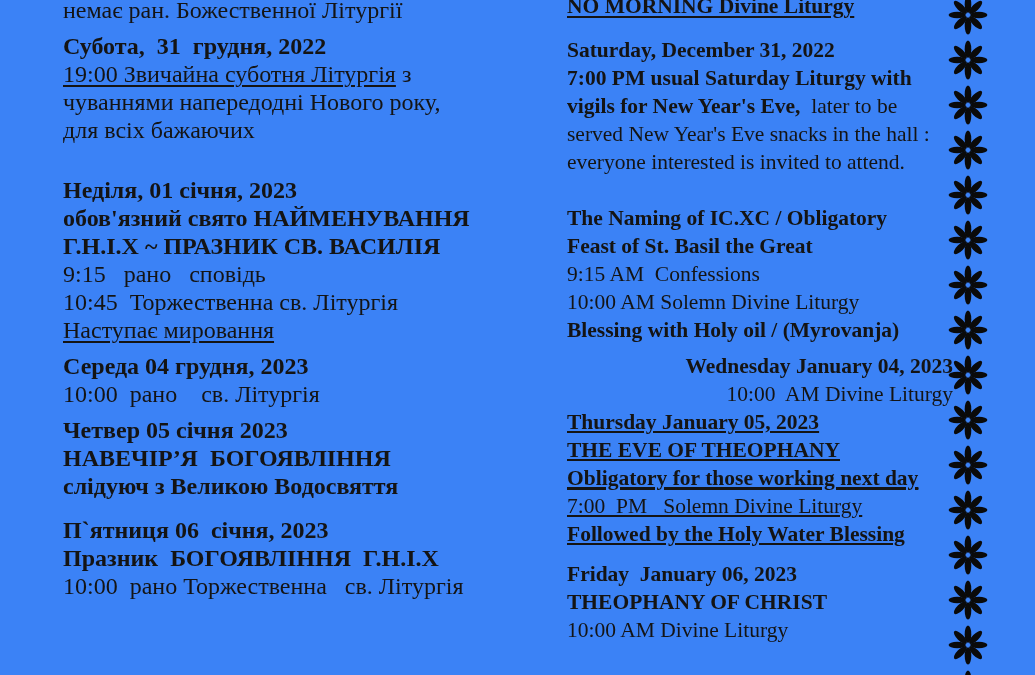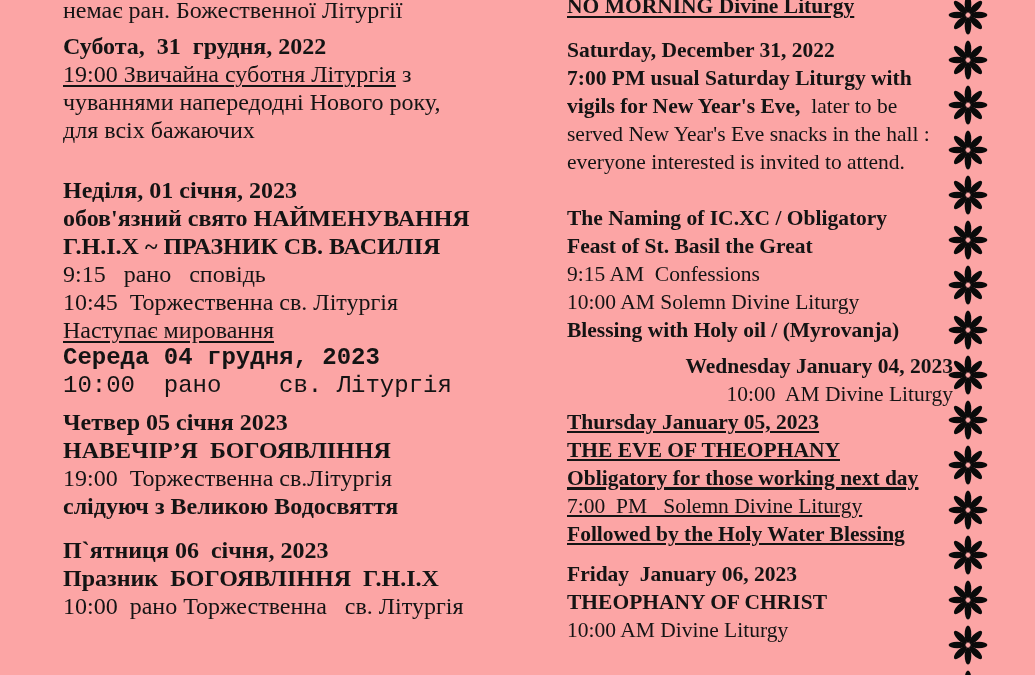--- a/index.html
+++ b/index.html
@@ -1,33 +1,33 @@
 <!DOCTYPE html>
 <html><head>
 <meta charset="utf-8">
 <style>
   html,body{margin:0;padding:0;background:#ffffff;}
   .page{
     position:relative;
     width:1035px;height:675px;
-    background:#fca5a5;
+    background:#3b82f6;
     overflow:hidden;
     font-family:"Liberation Serif","DejaVu Serif",serif;
     color:#141414;
   }
   .col{position:absolute;}
   .col-left{left:63px;top:-4px;width:482px;font-size:24px;}
   .col-right{left:567px;top:-8px;width:386px;font-size:21.5px;}
   .block{margin:0;}
   .line{margin:0;line-height:28px;white-space:pre;}
   .b{font-weight:bold;}
   .u{text-decoration:underline;text-underline-offset:3px;text-decoration-thickness:2px;}
   .col-left .block:nth-child(2){margin-top:8px;}
   .col-left .block:nth-child(3){margin-top:32px;}
-  .col-left .block:nth-child(4){margin-top:0;font-family:Liberation Mono, monospace;}
+  .col-left .block:nth-child(4){margin-top:8px;}
   .col-left .block:nth-child(5){margin-top:8px;}
   .col-left .block:nth-child(6){margin-top:16px;}
   .col-right .block:nth-child(2){margin-top:16px;}
   .col-right .block:nth-child(3){margin-top:28px;}
   .col-right .block:nth-child(4){margin-top:8px;text-align:right;}
   .col-right .block:nth-child(5){text-decoration:underline;}
   .col-right .block:nth-child(6){margin-top:12px;}
   .snowflakes{
     position:absolute;left:946px;top:-5px;width:44px;height:700px;
     display:flex;flex-direction:column;gap:5px;align-items:center;
@@ -58,21 +58,20 @@
         <p class="line"><span>10:45  Торжественна св. Літургія</span></p>
         <p class="line"><span class="u">Наступає мировання</span></p>
       </div>
       <div class="block">
         <p class="line"><span class="b">Середа 04 грудня, 2023</span></p>
         <p class="line"><span>10:00  рано    св. Літургія</span></p>
       </div>
       <div class="block">
         <p class="line"><span class="b">Четвер 05 січня 2023</span></p>
         <p class="line"><span class="b">НАВЕЧІР’Я  БОГОЯВЛІННЯ</span></p>
-        <p class="line"><span>19:00  Торжественна св.Літургія</span></p>
         <p class="line"><span class="b">слідуюч з Великою Водосвяття</span></p>
       </div>
       <div class="block">
         <p class="line"><span class="b">П`ятниця 06  січня, 2023</span></p>
         <p class="line"><span class="b">Празник  БОГОЯВЛІННЯ  Г.Н.І.Х</span></p>
         <p class="line"><span>10:00  рано Торжественна   св. Літургія</span></p>
       </div>
     </div>
   <div class="col col-right" id="right-col">
       <div class="block">

